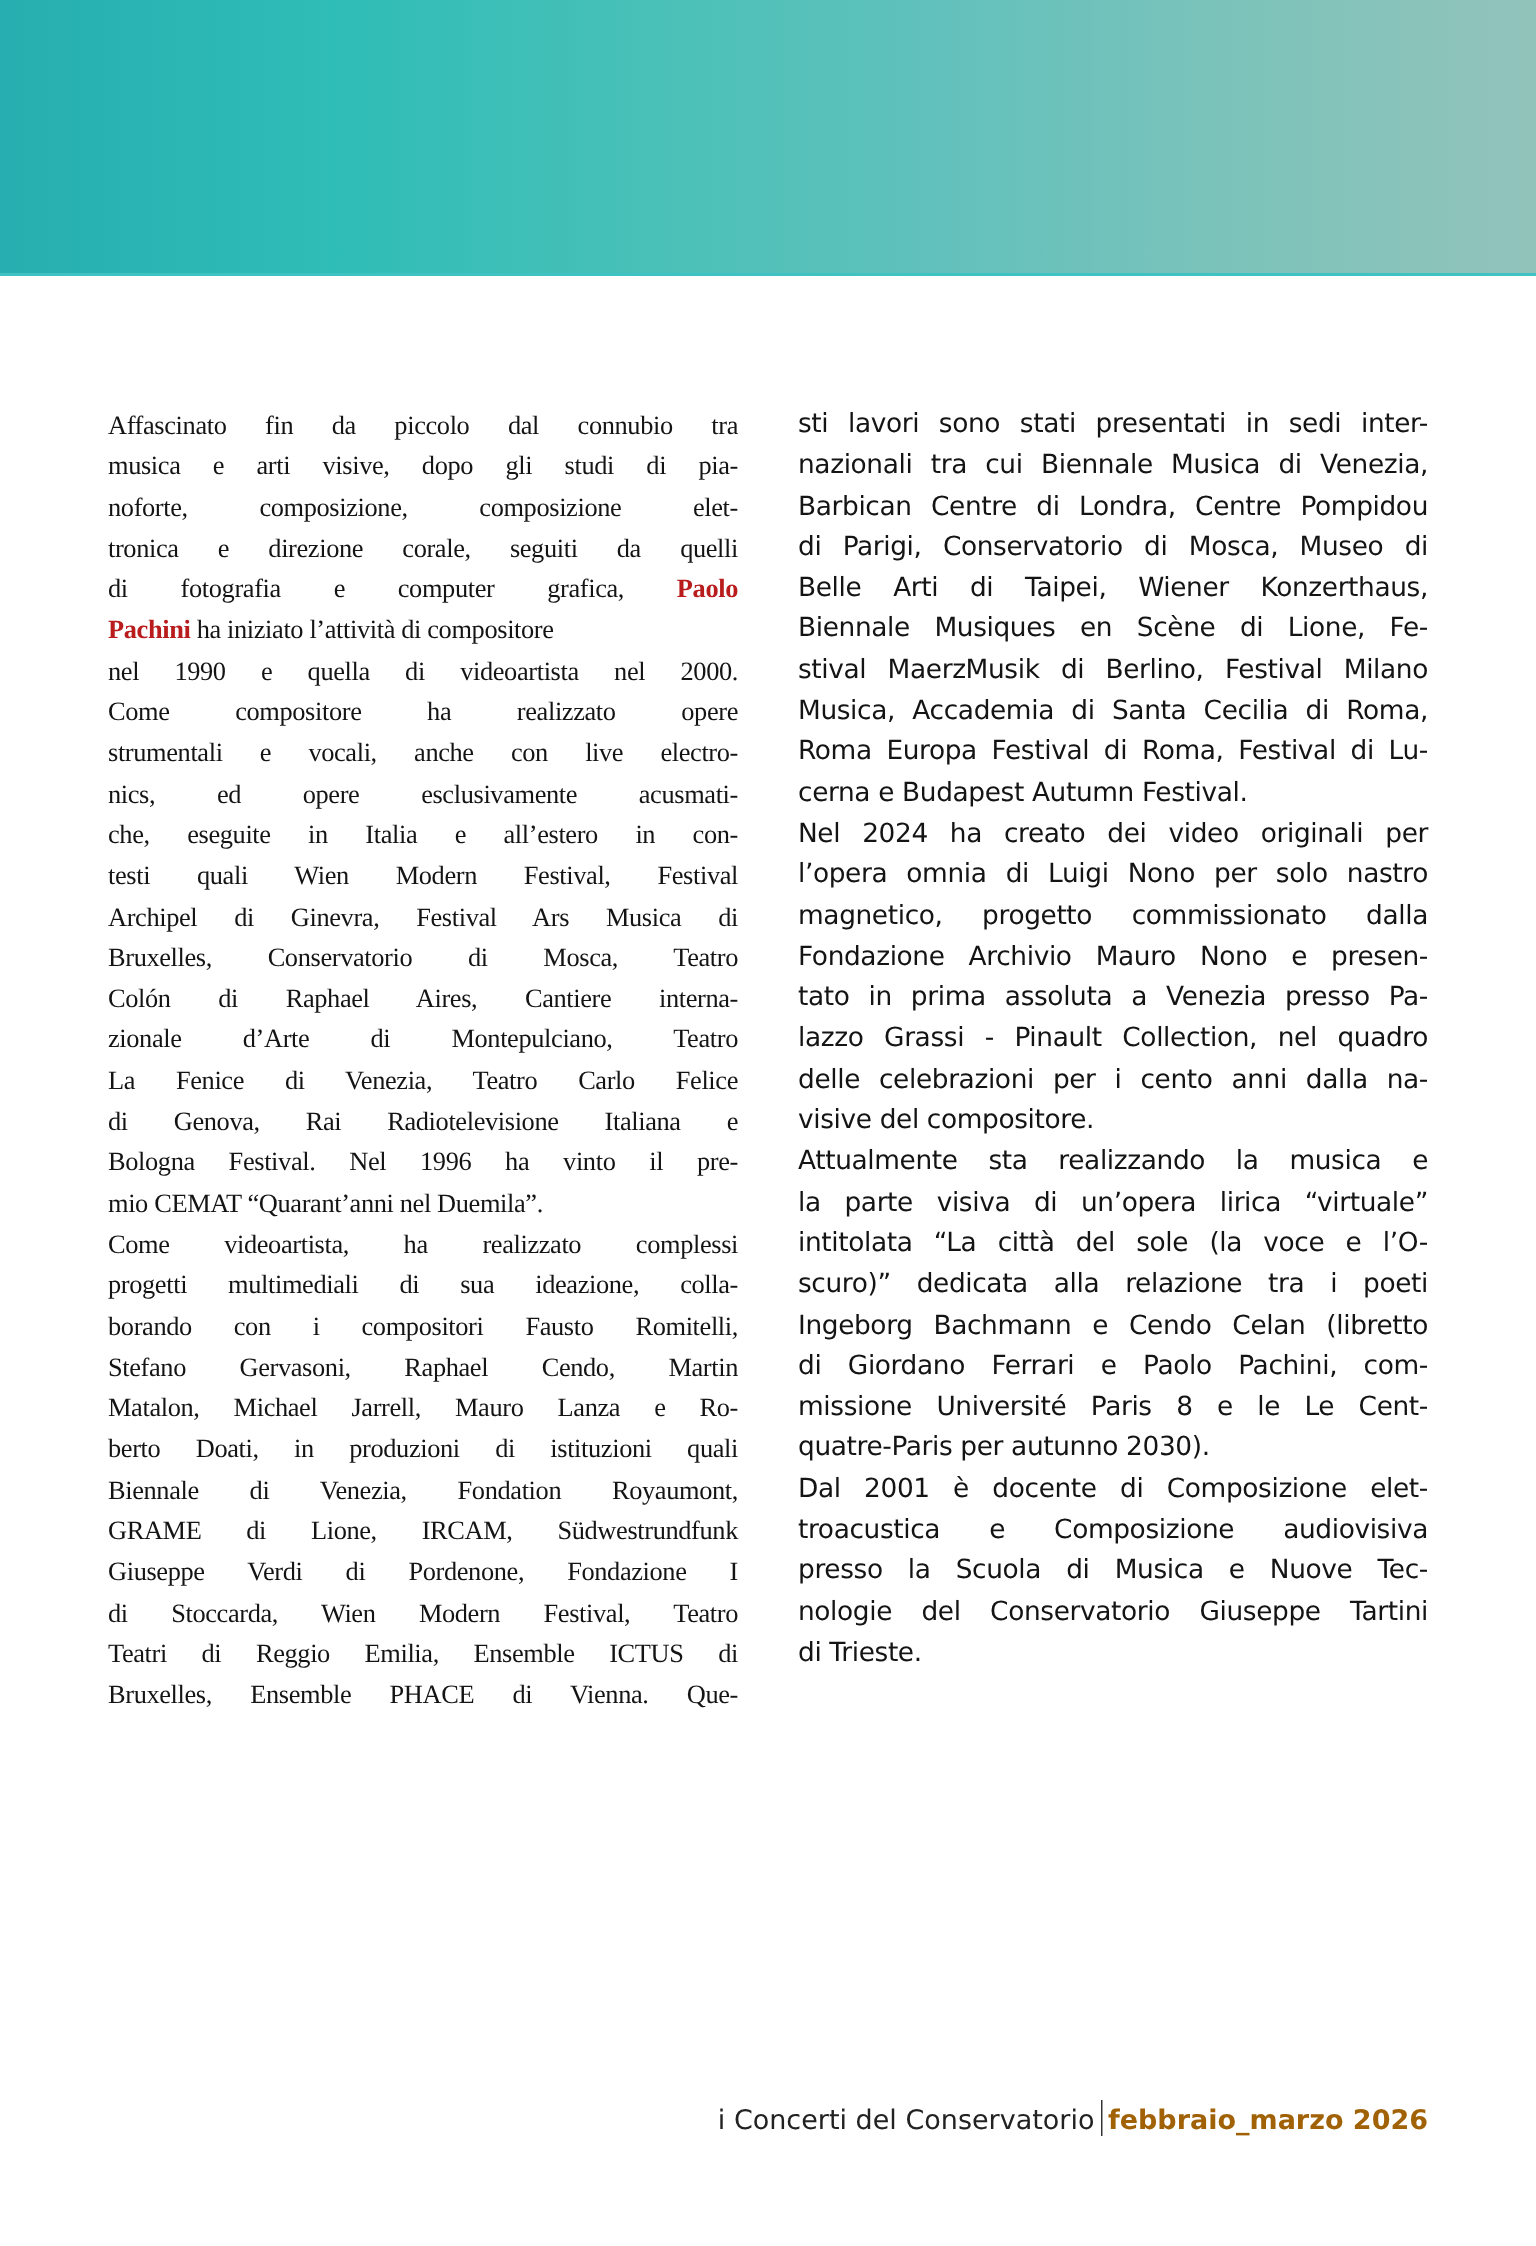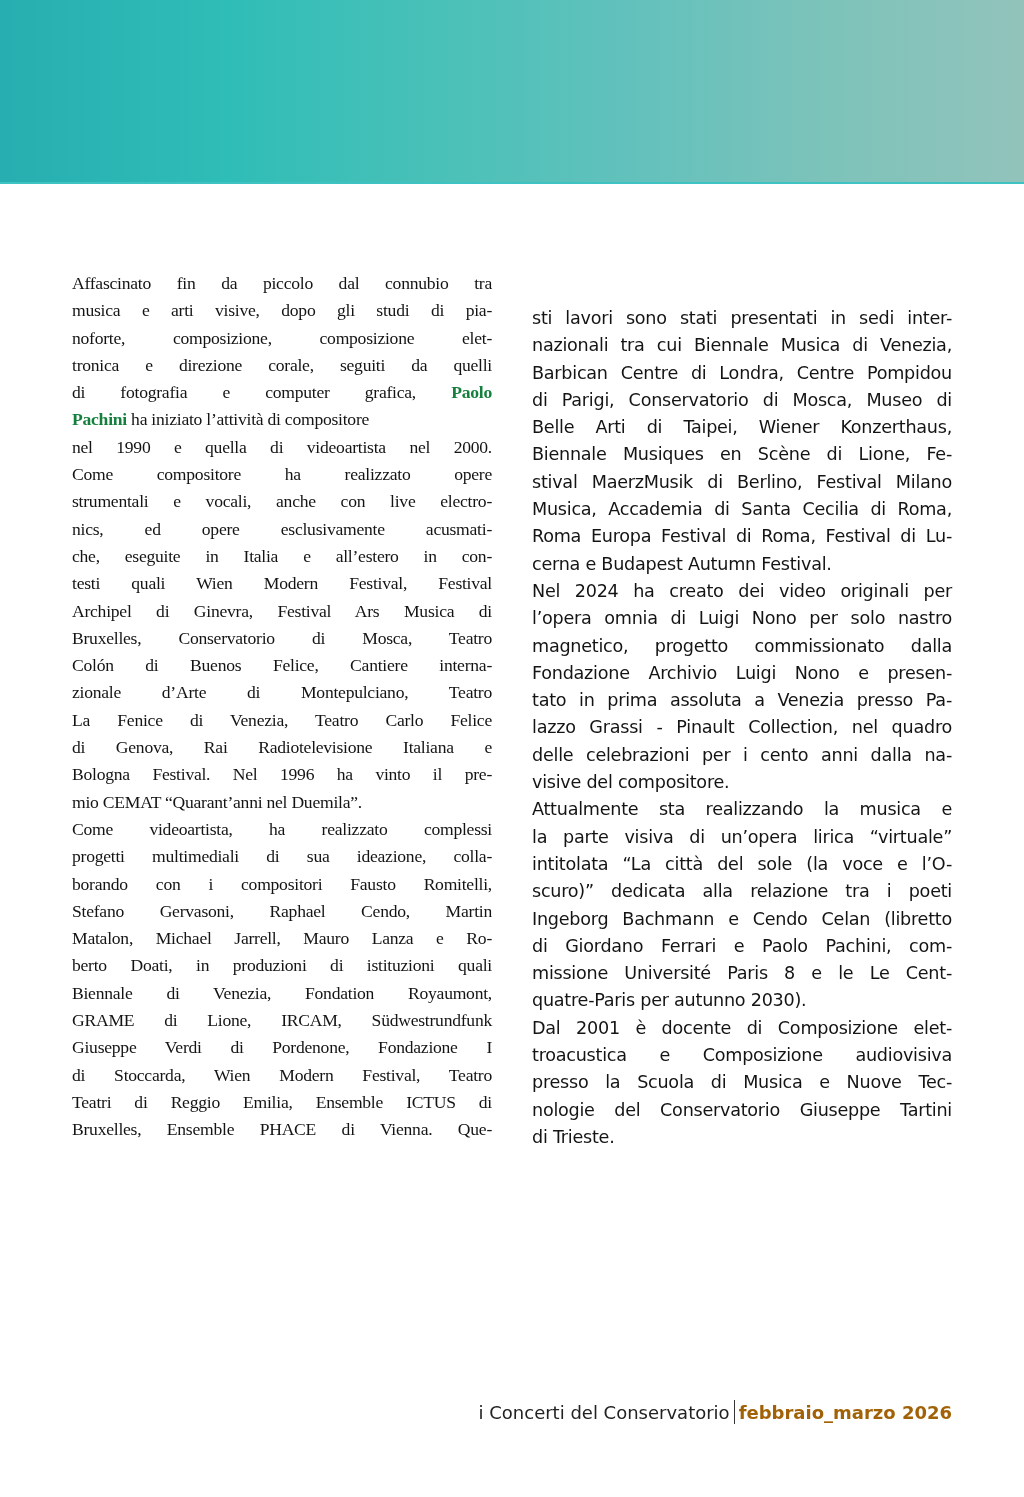--- a/index.html
+++ b/index.html
@@ -14,29 +14,29 @@
     background: linear-gradient(90deg, #27aeb0 0%, #2fbdb7 22%, #4cc1b8 45%, #63c1bc 62%, #7ec3ba 82%, #92c3bb 100%);
   }
   .banner-edge {
     position: absolute; left: 0; top: 182px; width: 1024px; height: 2px;
     background: #3ec2c2;
   }
   .col {
     position: absolute; top: 270px; width: 420px;
   }
   .col.left { left: 72px; font-family: Liberation Serif, serif; }
-  .col.right { left: 532px; margin-top: 35px; }
+  .col.right { left: 532px; }
   .line {
     display: block; height: 27.3px; line-height: 27.3px;
     font-size: 17.6px; letter-spacing: -0.25px;
     text-align: justify; text-align-last: justify;
     white-space: nowrap; overflow: visible;
   }
   .line.last { text-align-last: left; }
-  .accent { color: #15803d; font-weight: bold; }
+  .accent { color: #b91c1c; font-weight: bold; }
   .footer {
     position: absolute; top: 1400px; right: 72px;
     font-size: 18px; white-space: nowrap; color: #222;
   }
   .footer .sep { display: inline-block; width: 1px; height: 24px; background: #333; vertical-align: -5px; margin: 0 4px; }
   .footer .date { color: #a16207; font-weight: bold; }
 </style>
 </head>
 <body>
 
@@ -51,21 +51,21 @@
   <span class="line" style="text-align-last:justify;"><span>di fotografia e computer grafica,</span>&nbsp;<span class="accent">Paolo</span></span>
   <span class="line last" style="text-align:left;"><span class="accent">Pachini</span><span> ha iniziato l’attività di compositore</span></span>
   <span class="line">nel 1990 e quella di videoartista nel 2000.</span>
   <span class="line">Come compositore ha realizzato opere</span>
   <span class="line">strumentali e vocali, anche con live electro-</span>
   <span class="line">nics, ed opere esclusivamente acusmati-</span>
   <span class="line">che, eseguite in Italia e all’estero in con-</span>
   <span class="line">testi quali Wien Modern Festival, Festival</span>
   <span class="line">Archipel di Ginevra, Festival Ars Musica di</span>
   <span class="line">Bruxelles, Conservatorio di Mosca, Teatro</span>
-  <span class="line">Colón di Buenos Felice, Cantiere interna-</span>
+  <span class="line">Colón di Raphael Aires, Cantiere interna-</span>
   <span class="line">zionale d’Arte di Montepulciano, Teatro</span>
   <span class="line">La Fenice di Venezia, Teatro Carlo Felice</span>
   <span class="line">di Genova, Rai Radiotelevisione Italiana e</span>
   <span class="line">Bologna Festival. Nel 1996 ha vinto il pre-</span>
   <span class="line last">mio CEMAT “Quarant’anni nel Duemila”.</span>
   <span class="line">Come videoartista, ha realizzato complessi</span>
   <span class="line">progetti multimediali di sua ideazione, colla-</span>
   <span class="line">borando con i compositori Fausto Romitelli,</span>
   <span class="line">Stefano Gervasoni, Raphael Cendo, Martin</span>
   <span class="line">Matalon, Michael Jarrell, Mauro Lanza e Ro-</span>
@@ -85,21 +85,21 @@
   <span class="line">di Parigi, Conservatorio di Mosca, Museo di</span>
   <span class="line">Belle Arti di Taipei, Wiener Konzerthaus,</span>
   <span class="line">Biennale Musiques en Scène di Lione, Fe-</span>
   <span class="line">stival MaerzMusik di Berlino, Festival Milano</span>
   <span class="line">Musica, Accademia di Santa Cecilia di Roma,</span>
   <span class="line">Roma Europa Festival di Roma, Festival di Lu-</span>
   <span class="line last">cerna e Budapest Autumn Festival.</span>
   <span class="line">Nel 2024 ha creato dei video originali per</span>
   <span class="line">l’opera omnia di Luigi Nono per solo nastro</span>
   <span class="line">magnetico, progetto commissionato dalla</span>
-  <span class="line">Fondazione Archivio Luigi Nono e presen-</span>
+  <span class="line">Fondazione Archivio Mauro Nono e presen-</span>
   <span class="line">tato in prima assoluta a Venezia presso Pa-</span>
   <span class="line">lazzo Grassi - Pinault Collection, nel quadro</span>
   <span class="line">delle celebrazioni per i cento anni dalla na-</span>
   <span class="line last">visive del compositore.</span>
   <span class="line">Attualmente sta realizzando la musica e</span>
   <span class="line">la parte visiva di un’opera lirica “virtuale”</span>
   <span class="line">intitolata “La città del sole (la voce e l’O-</span>
   <span class="line">scuro)” dedicata alla relazione tra i poeti</span>
   <span class="line">Ingeborg Bachmann e Cendo Celan (libretto</span>
   <span class="line">di Giordano Ferrari e Paolo Pachini, com-</span>

